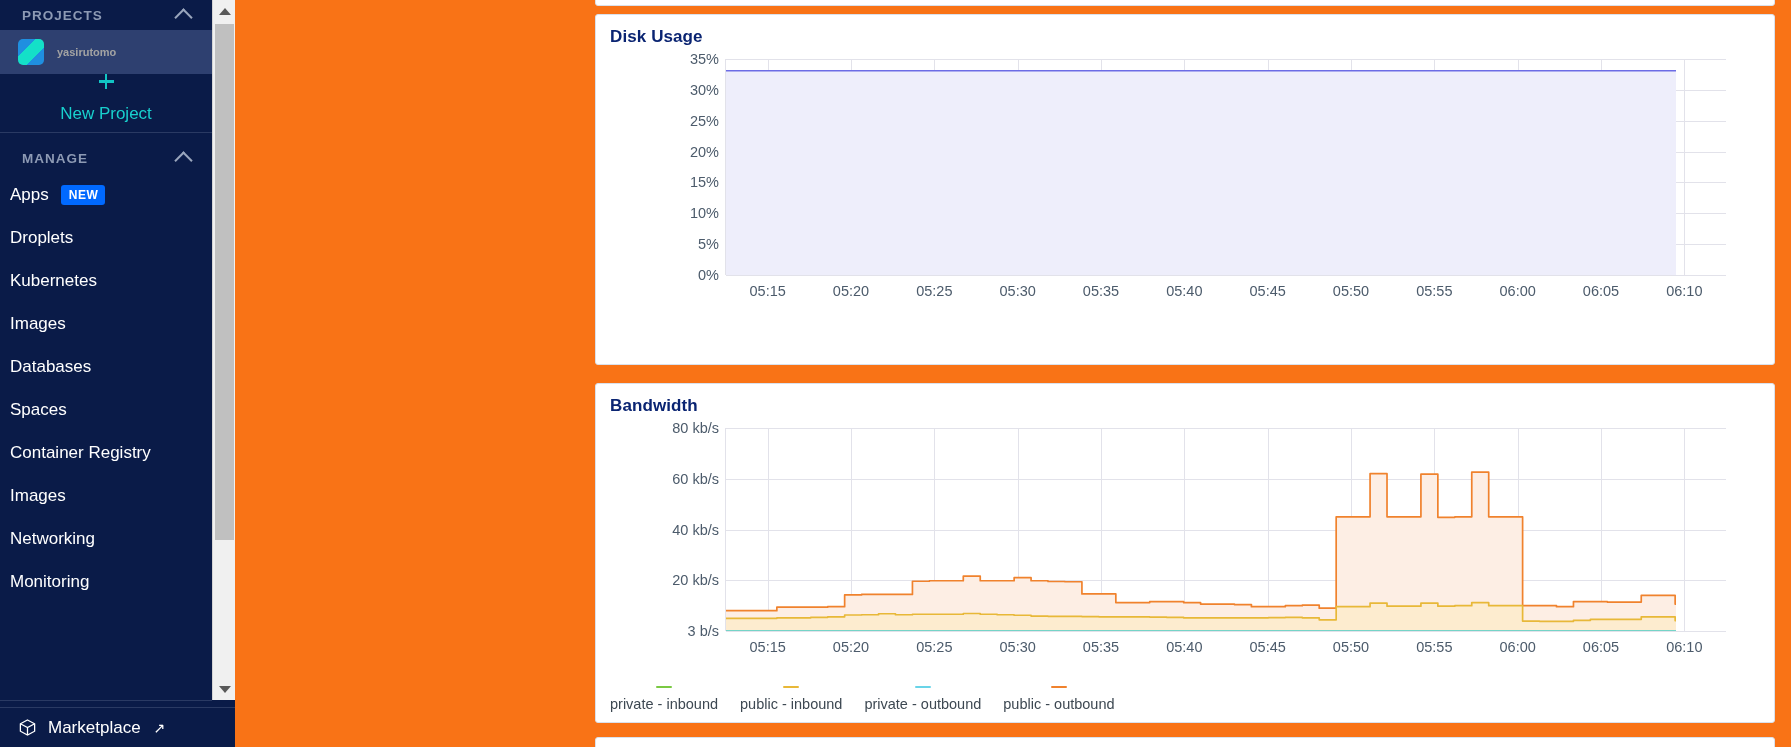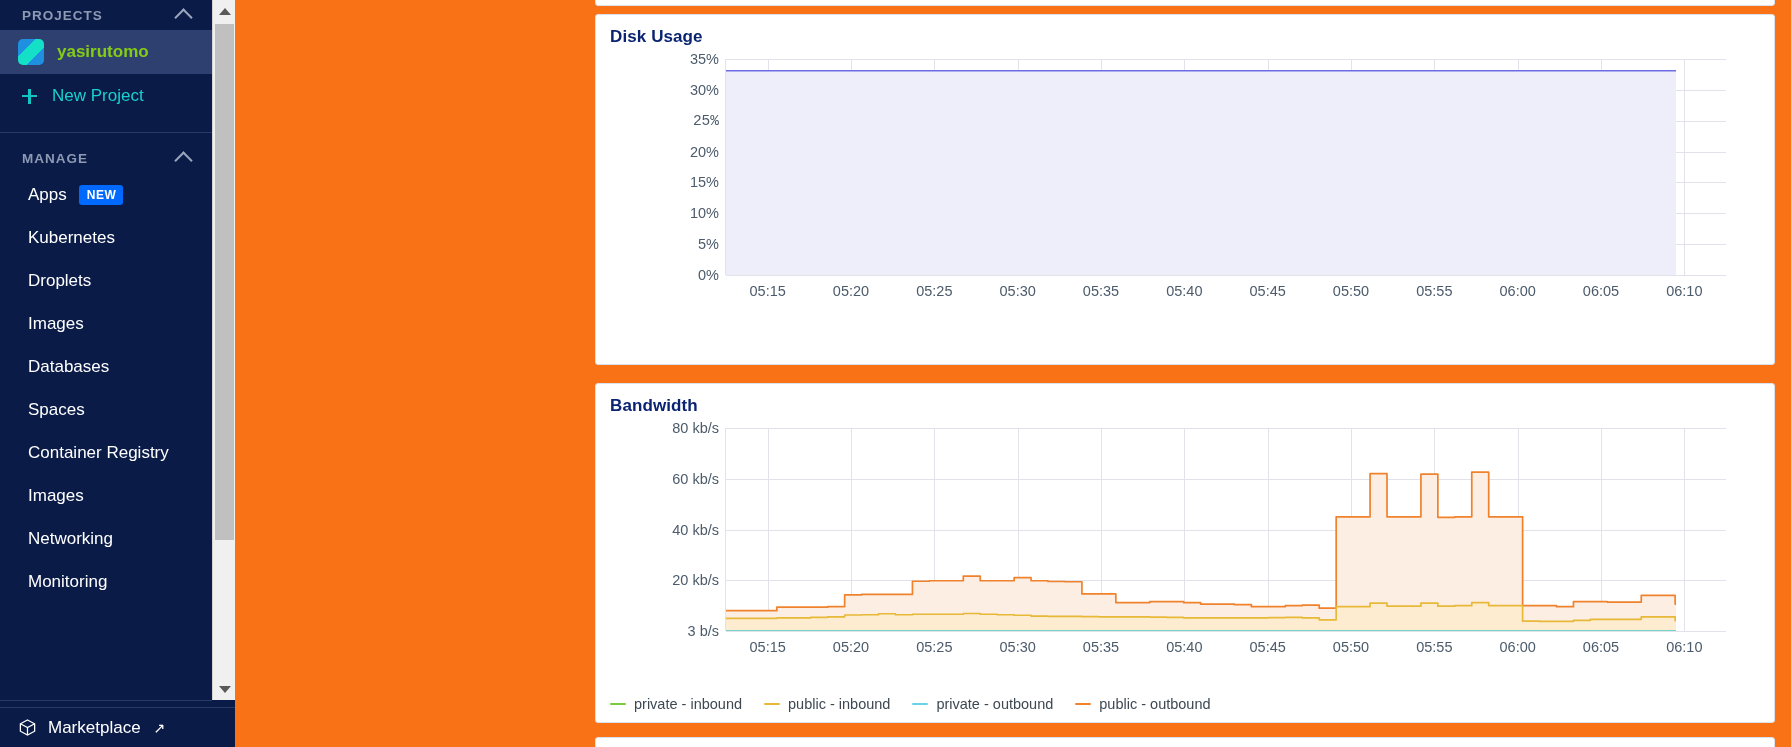--- a/index.html
+++ b/index.html
@@ -39,38 +39,38 @@
   .proj-row {
     display: flex; align-items: center; gap: 13px;
     height: 44px; padding: 0 18px;
     background: #2e4070;
   }
   .proj-logo {
     width: 26px; height: 26px; border-radius: 5px;
     background: linear-gradient(135deg, #1f8fe0 0%, #1f8fe0 33%, #14e0c8 34%, #14e0c8 66%, #1f8fe0 67%);
     flex: 0 0 auto;
   }
-  .proj-name { font-size: 17px; font-weight: 700; color: #84cc16; text-align: right; }
+  .proj-name { font-size: 11px; font-weight: 700; color: #a3a3a3; text-align: right; }
   .newproj-row {
     display: flex; align-items: center; gap: 15px;
-    height: 44px; padding: 0 22px;
+    height: 44px; padding: 0 22px; flex-direction: column;
   }
   .plus {
     position: relative; width: 15px; height: 15px; flex: 0 0 auto;
   }
   .plus::before, .plus::after {
     content: ""; position: absolute; background: #11c5c5;
   }
   .plus::before { left: 6px; top: 0; width: 2.5px; height: 15px; }
   .plus::after  { top: 6px; left: 0; height: 2.5px; width: 15px; }
   .newproj-label { font-size: 17px; color: #18d0cd; }
   .sb-divider { height: 1px; background: #2a3a63; margin: 14px 0 10px 0; }
   .nav-item {
     display: flex; align-items: center; gap: 12px;
-    height: 43px; padding: 0 28px;
+    height: 43px; padding: 0 10px;
     font-size: 17px; color: #ffffff;
   }
   .badge-new {
     background: #0069ff; color: #fff;
     font-size: 12px; font-weight: 700; letter-spacing: .5px;
     padding: 3px 7px 3px 8px; border-radius: 3px;
   }
   .sb-footdiv { position: absolute; left: 0; top: 700px; width: 212px; height: 1px; background: #2a3a63; }
   .sb-footer {
     position: absolute; left: 0; bottom: 0; width: 235px; height: 40px;
@@ -133,21 +133,21 @@
   }
   .gridline-h { position: absolute; left: 0; right: 0; height: 1px; background: #e2e2ea; }
   .gridline-v { position: absolute; top: 0; bottom: 0; width: 1px; background: #e2e2ea; }
   .axis-left { position: absolute; left: -1px; top: 0; bottom: 0; width: 1px; background: #e2e2ea; }
   svg.series { position: absolute; left: 0; top: 0; overflow: visible; }
 
   .legend {
     position: absolute; left: 14px; bottom: 10px;
     display: flex; align-items: center; gap: 22px;
   }
-  .lg-item { display: flex; align-items: center; gap: 8px; }
+  .lg-item { display: flex; align-items: center; gap: 8px; flex-direction: column; }
   .lg-dash { width: 16px; height: 2.5px; border-radius: 2px; }
   .lg-text { font-size: 14.5px; color: #3d4852; white-space: nowrap; }
 </style>
 </head>
 <body>
 
 <div id="app">
 
   <nav id="sidebar">
     <div class="sb-scrollarea">
@@ -172,24 +172,24 @@
       <div class="sb-section-head">
         <span>MANAGE</span>
         <span class="chev"></span>
       </div>
 
       <div class="nav-item">
         <span>Apps</span>
         <span class="badge-new">NEW</span>
       </div>
       <div class="nav-item">
+        <span>Droplets</span>
+      </div>
+      <div class="nav-item">
         <span>Kubernetes</span>
-      </div>
-      <div class="nav-item">
-        <span>Droplets</span>
       </div>
       <div class="nav-item">
         <span>Images</span>
       </div>
       <div class="nav-item">
         <span>Databases</span>
       </div>
       <div class="nav-item">
         <span>Spaces</span>
       </div>
@@ -241,21 +241,21 @@
           <div class="ylab" style="top: 216px;">0%</div>
           <div class="gridline-h" style="top: 185.143px;"></div>
           <div class="ylab" style="top: 185.143px;">5%</div>
           <div class="gridline-h" style="top: 154.286px;"></div>
           <div class="ylab" style="top: 154.286px;">10%</div>
           <div class="gridline-h" style="top: 123.429px;"></div>
           <div class="ylab" style="top: 123.429px;">15%</div>
           <div class="gridline-h" style="top: 92.5714px;"></div>
           <div class="ylab" style="top: 92.5714px;">20%</div>
           <div class="gridline-h" style="top: 61.7143px;"></div>
-          <div class="ylab" style="top: 61.7143px; font-family: Liberation Mono, monospace;">25%</div>
+          <div class="ylab" style="top: 61.7143px;">25%</div>
           <div class="gridline-h" style="top: 30.8571px;"></div>
           <div class="ylab" style="top: 30.8571px;">30%</div>
           <div class="gridline-h" style="top: 0px;"></div>
           <div class="ylab" style="top: 0px;">35%</div>
           <div class="gridline-v" style="left: 41.6667px;"></div>
           <div class="xlab" style="left: 41.6667px;">05:15</div>
           <div class="gridline-v" style="left: 125px;"></div>
           <div class="xlab" style="left: 125px;">05:20</div>
           <div class="gridline-v" style="left: 208.333px;"></div>
           <div class="xlab" style="left: 208.333px;">05:25</div>

